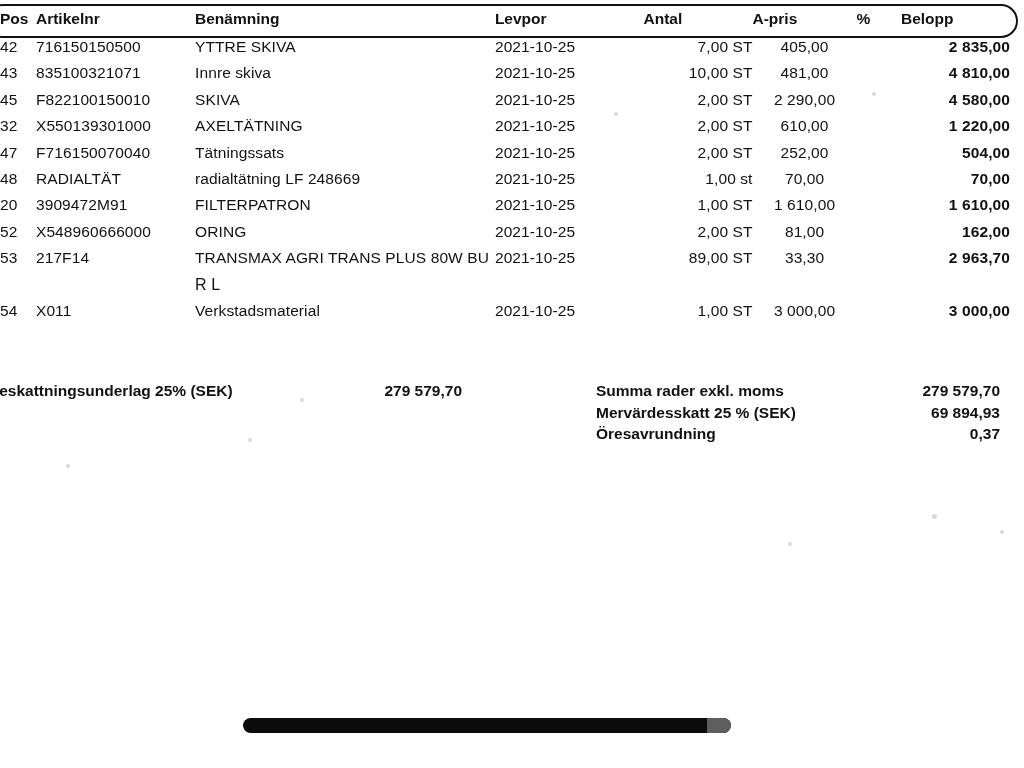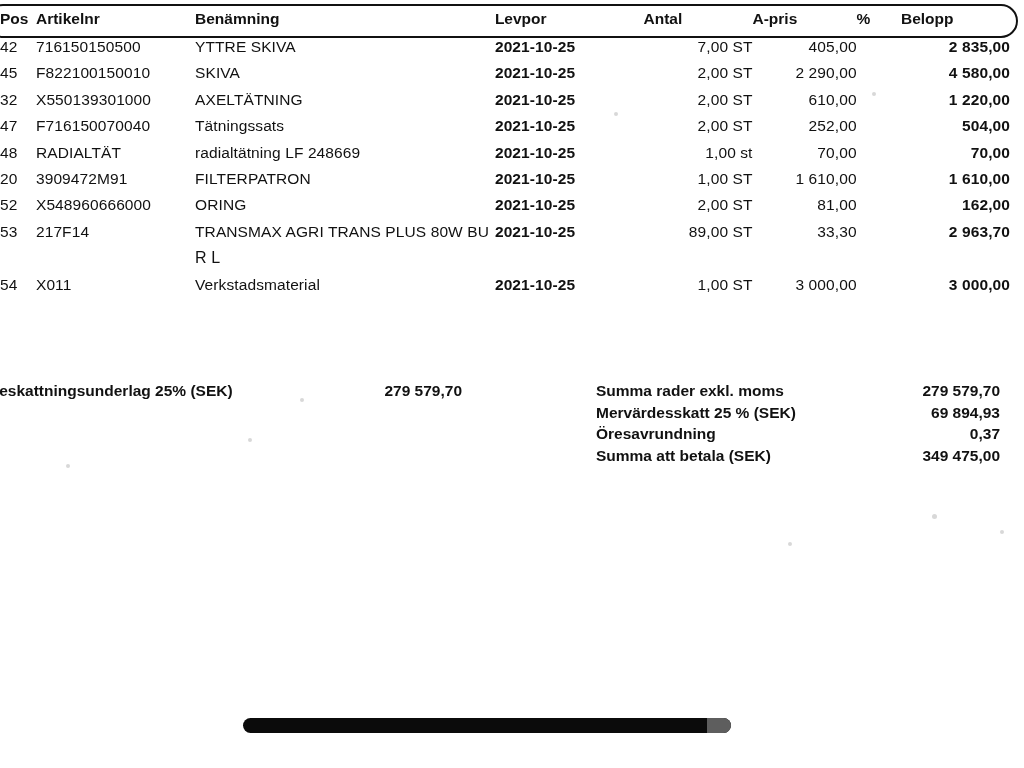--- a/index.html
+++ b/index.html
@@ -61,32 +61,32 @@
     font-weight: bold;
     font-size: 15.5px;
     text-align: left;
     vertical-align: middle;
     margin-top: 10px;
   }
 
   .c-pos    { width: 30px;  padding-left: 0px !important; }
   .c-art    { width: 160px; padding-left: 6px !important; }
   .c-ben    { width: 300px; padding-left: 0px !important; }
-  .c-lev    { width: 150px; font-weight: bold; }
+  .c-lev    { width: 150px; }
   .c-antal  { width: 110px; text-align: right; }
   .c-apris  { width: 105px; text-align: right; }
   .c-proc   { width: 45px;  text-align: right; }
   .c-belopp { width: 110px; text-align: right; padding-right: 14px !important; }
 
   tbody tr { height: 26.4px; }
   tbody td { font-size: 15.5px; letter-spacing: 0.1px; }
 
   .r-antal, .r-apris, .r-belopp { text-align: right; }
   .r-antal  { padding-right: 18px; }
-  .r-apris  { padding-right: 10px; }
+  .r-apris  { padding-right: 10px; text-align: center; }
   .r-belopp { padding-right: 14px; font-weight: bold; }
 
   .wrap-extra {
     font-size: 16px;
   }
 
   
   .totals {
     position: absolute;
     top: 382px;
@@ -176,20 +176,30 @@
     <tbody>
       <tr>
         <td class="c-pos">42</td>
         <td class="c-art">716150150500</td>
         <td class="c-ben">YTTRE SKIVA</td>
         <td class="c-lev">2021-10-25</td>
         <td class="c-antal r-antal">7,00 ST</td>
         <td class="c-apris r-apris">405,00</td>
         <td class="c-proc"></td>
         <td class="c-belopp r-belopp">2 835,00</td>
+      </tr>
+      <tr>
+        <td class="c-pos">43</td>
+        <td class="c-art">835100321071</td>
+        <td class="c-ben">Innre skiva</td>
+        <td class="c-lev">2021-10-25</td>
+        <td class="c-antal r-antal">10,00 ST</td>
+        <td class="c-apris r-apris">481,00</td>
+        <td class="c-proc"></td>
+        <td class="c-belopp r-belopp">4 810,00</td>
       </tr>
       <tr>
         <td class="c-pos">45</td>
         <td class="c-art">F822100150010</td>
         <td class="c-ben">SKIVA</td>
         <td class="c-lev">2021-10-25</td>
         <td class="c-antal r-antal">2,00 ST</td>
         <td class="c-apris r-apris">2 290,00</td>
         <td class="c-proc"></td>
         <td class="c-belopp r-belopp">4 580,00</td>
@@ -287,24 +297,20 @@
         <span class="sum-value">279 579,70</span>
       </div>
       <div class="sum-row">
         <span class="sum-label">Mervärdesskatt 25 % (SEK)</span>
         <span class="sum-value">69 894,93</span>
       </div>
       <div class="sum-row">
         <span class="sum-label">Öresavrundning</span>
         <span class="sum-value">0,37</span>
       </div>
-      <div class="sum-row">
-        <span class="sum-label">Summa att betala (SEK)</span>
-        <span class="sum-value">349 475,00</span>
-      </div>
     </div>
   </div>
 
   <div class="speck" style="left:614px; top:112px; width:4px; height:4px;"></div>
   <div class="speck" style="left:872px; top:92px; width:4px; height:4px;"></div>
   <div class="speck" style="left:300px; top:398px; width:4px; height:4px;"></div>
   <div class="speck" style="left:248px; top:438px; width:4px; height:4px;"></div>
   <div class="speck" style="left:66px;  top:464px; width:4px; height:4px;"></div>
   <div class="speck" style="left:932px; top:514px; width:5px; height:5px;"></div>
   <div class="speck" style="left:1000px;top:530px; width:4px; height:4px;"></div>

